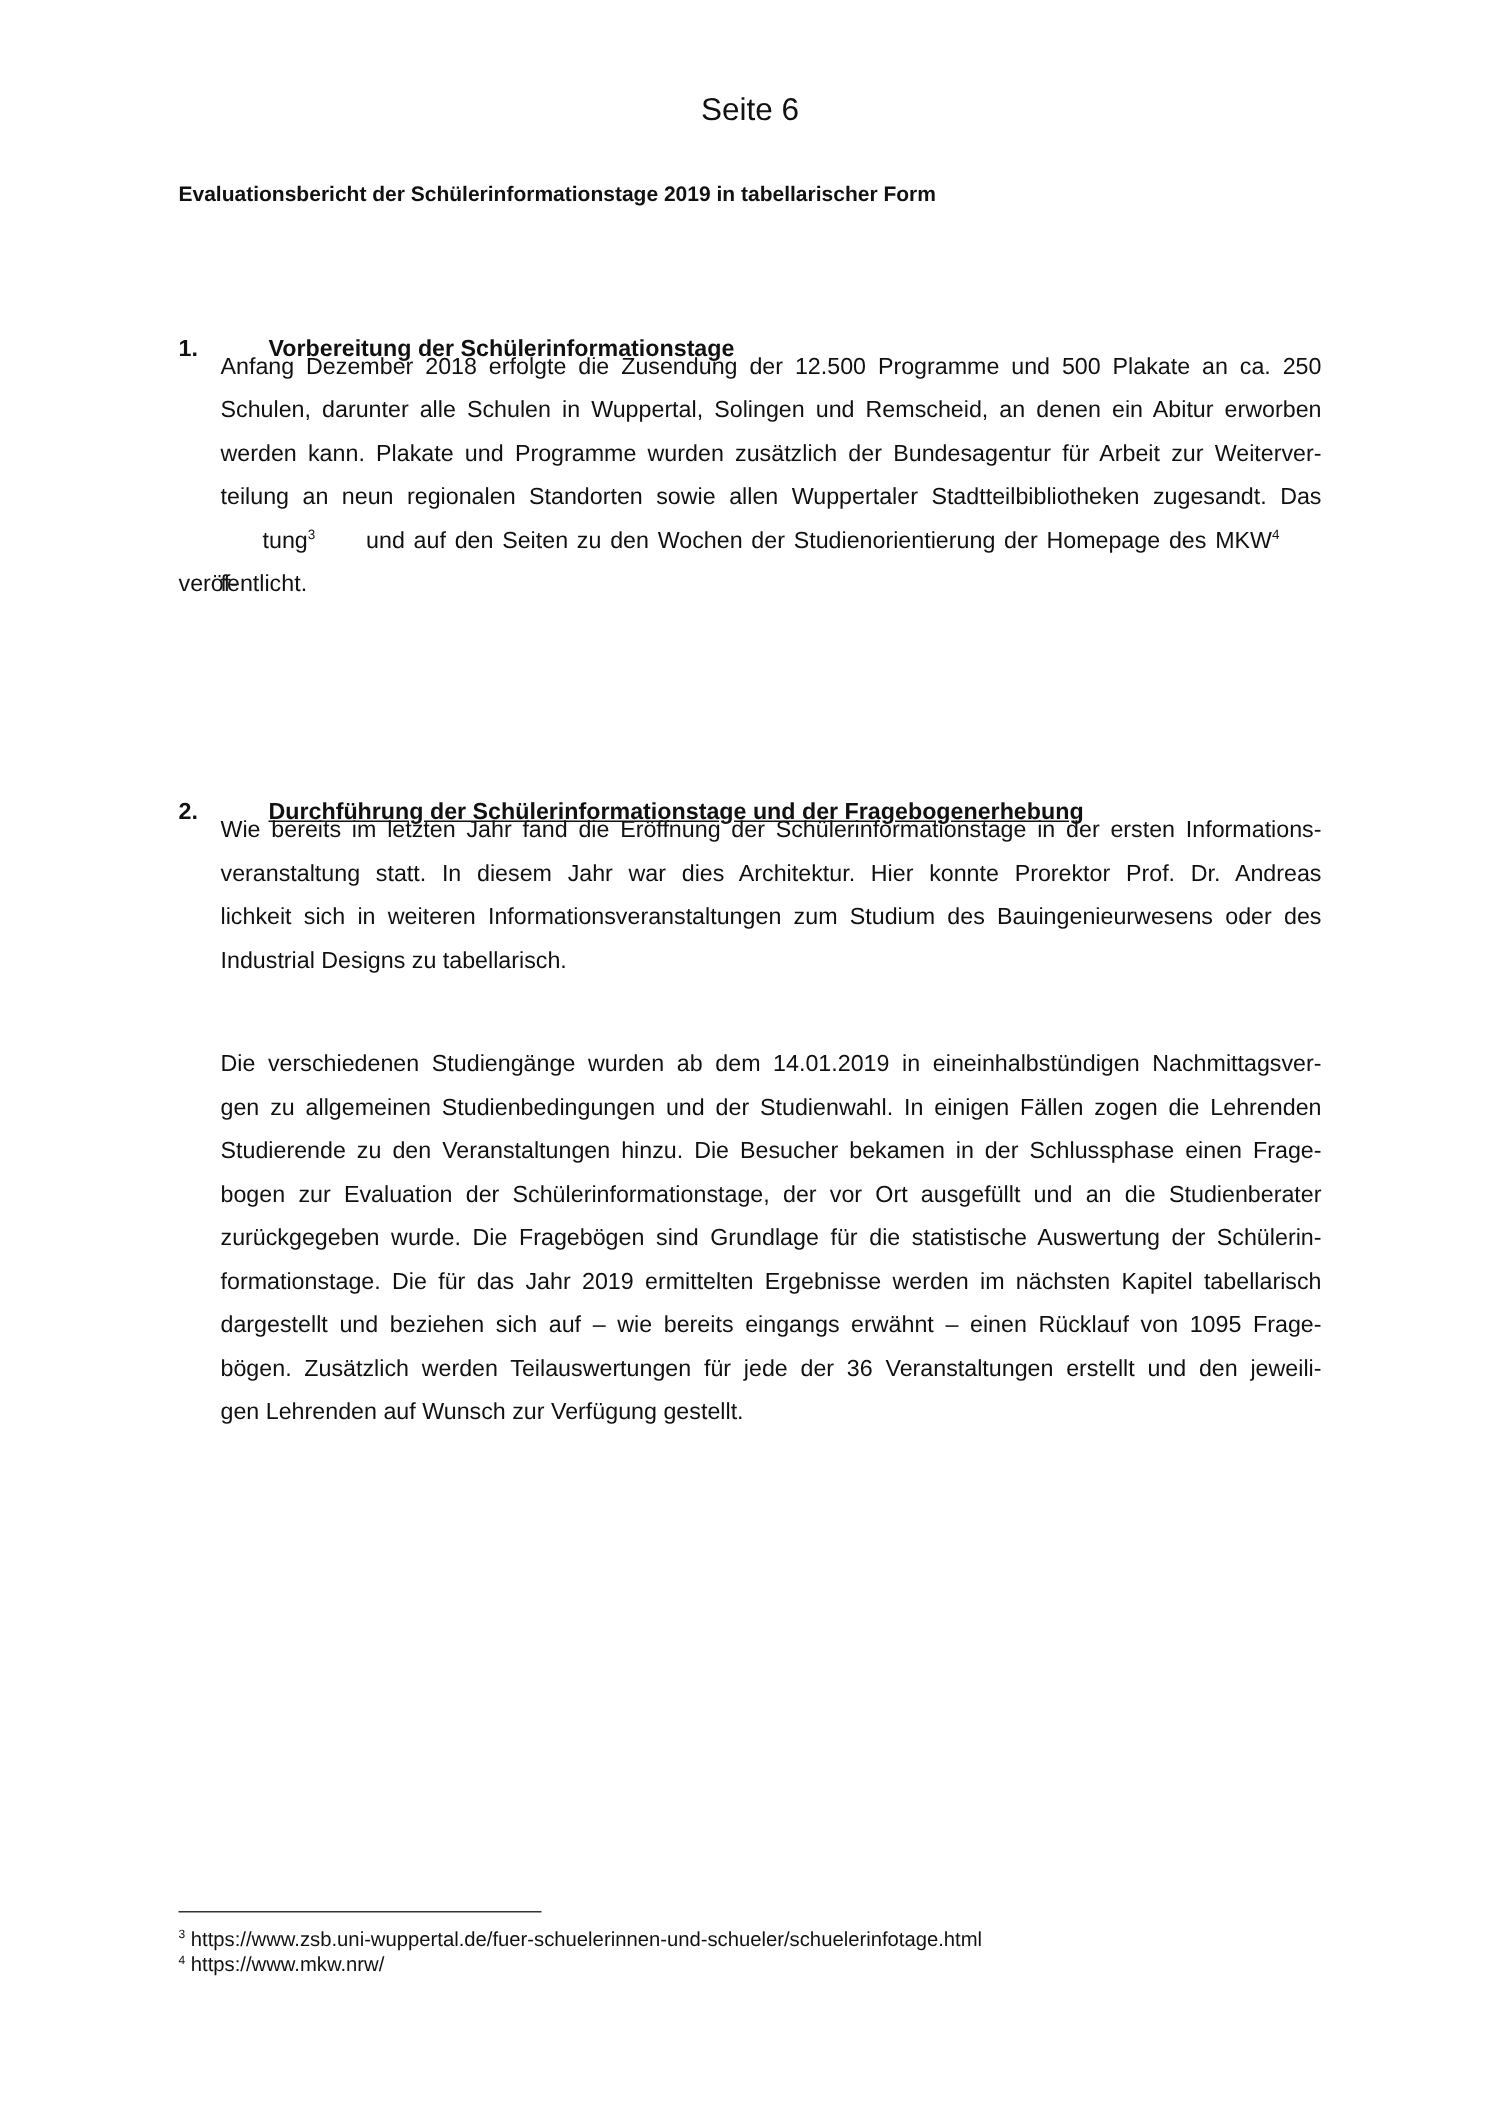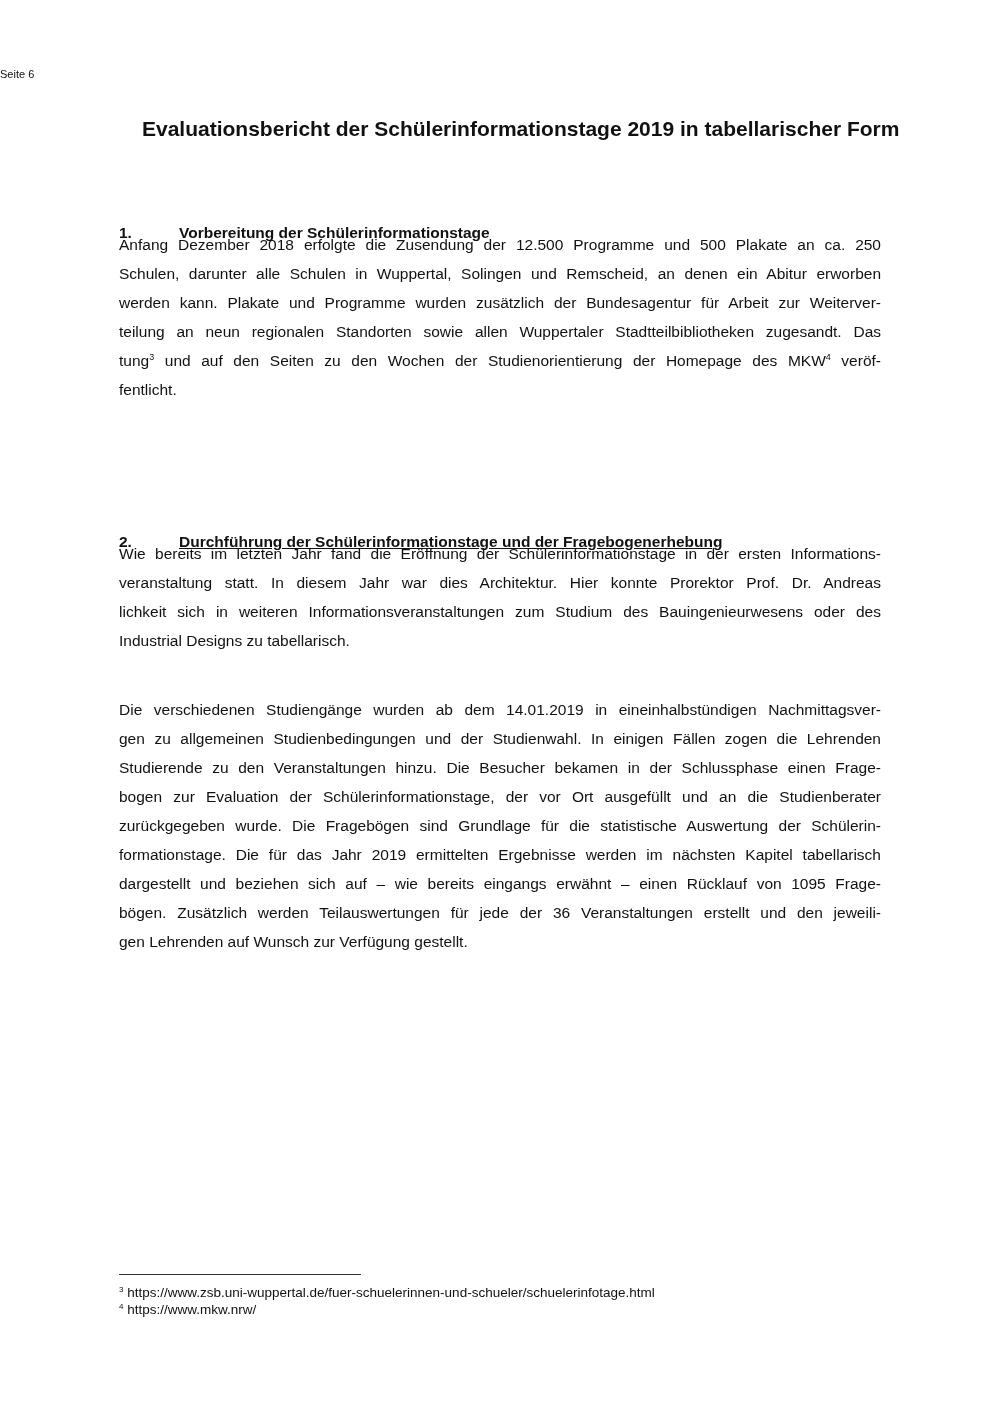--- a/index.html
+++ b/index.html
@@ -13,33 +13,32 @@
       position: relative;
       overflow: hidden;
       font-family: "Liberation Sans", sans-serif;
       color: #111111;
     }
     .page-number {
       position: absolute;
       top: 64px;
       left: 0;
       width: 1000px;
-      text-align: left;
-      font-size: 11px;
+      text-align: center;
+      font-size: 21px;
       line-height: 20px;
     }
     .doc-title {
       position: absolute;
       top: 119px;
       left: 119px;
-      font-size: 21px;
+      font-size: 14px;
       font-weight: bold;
       line-height: 20px;
       white-space: nowrap;
-      margin-left: 23px;
     }
     .section-heading {
       position: absolute;
       left: 119px;
       font-size: 15.5px;
       font-weight: bold;
       line-height: 20px;
       white-space: nowrap;
       margin-top: 37px;
     }
@@ -59,20 +58,21 @@
       line-height: 29px;
       text-align: justify;
       text-align-last: justify;
       white-space: nowrap;
     }
     .line.last {
       text-align-last: left;
     }
     .line span {
       white-space: normal;
+      margin-left: 28px;
     }
     sup {
       font-size: 9px;
       vertical-align: 6px;
       line-height: 0;
     }
     .footnote-rule {
       position: absolute;
       top: 1274px;
       left: 119px;

